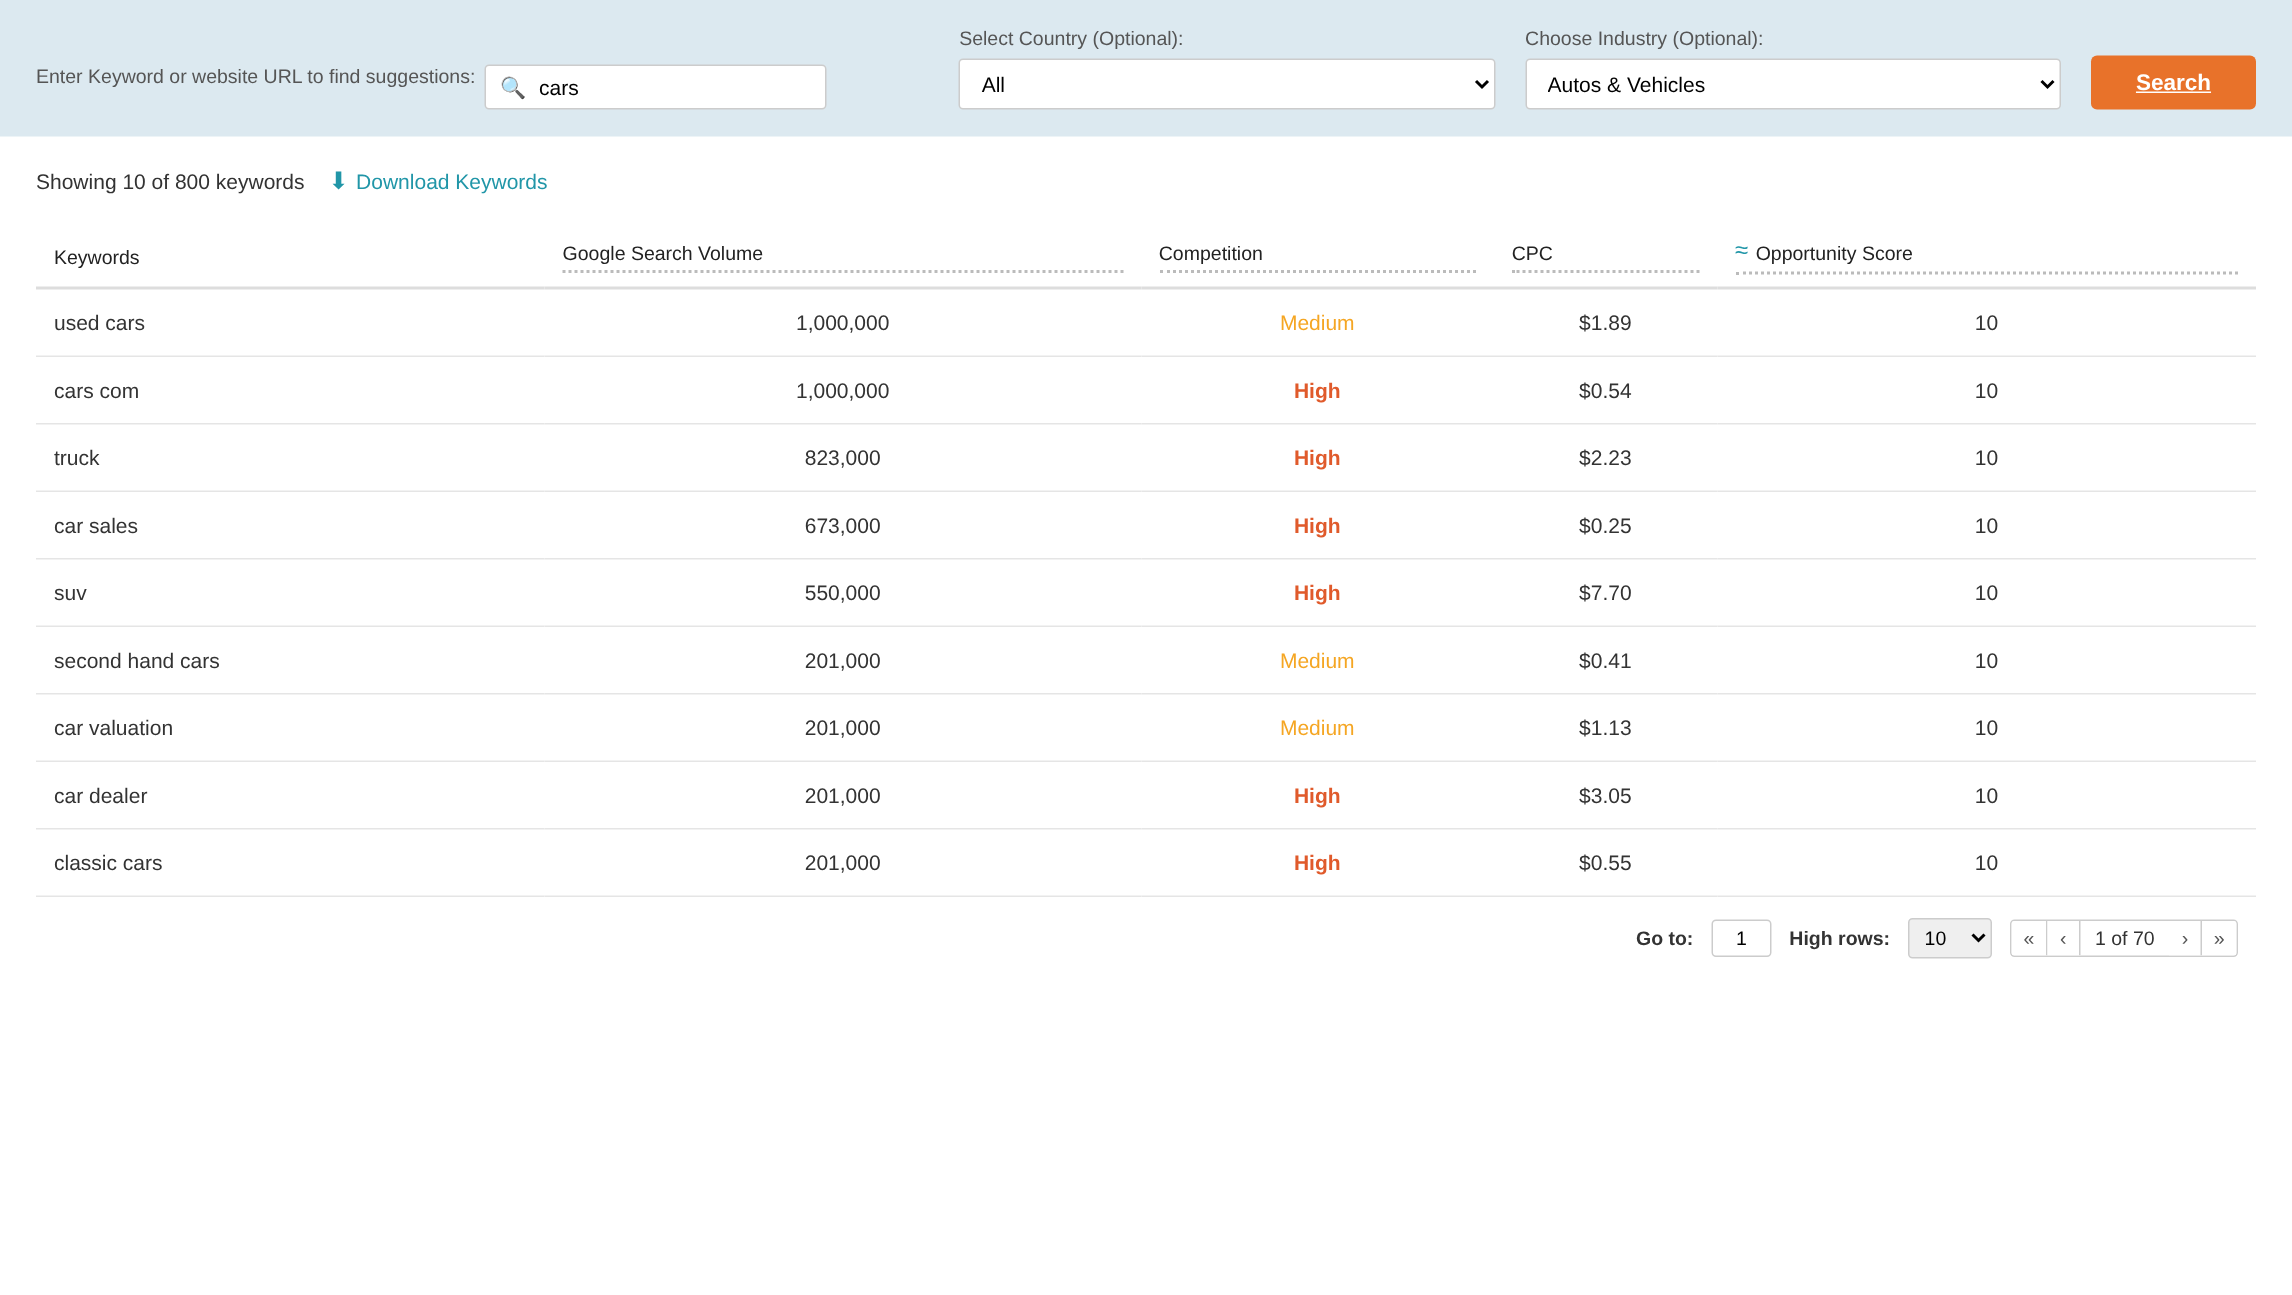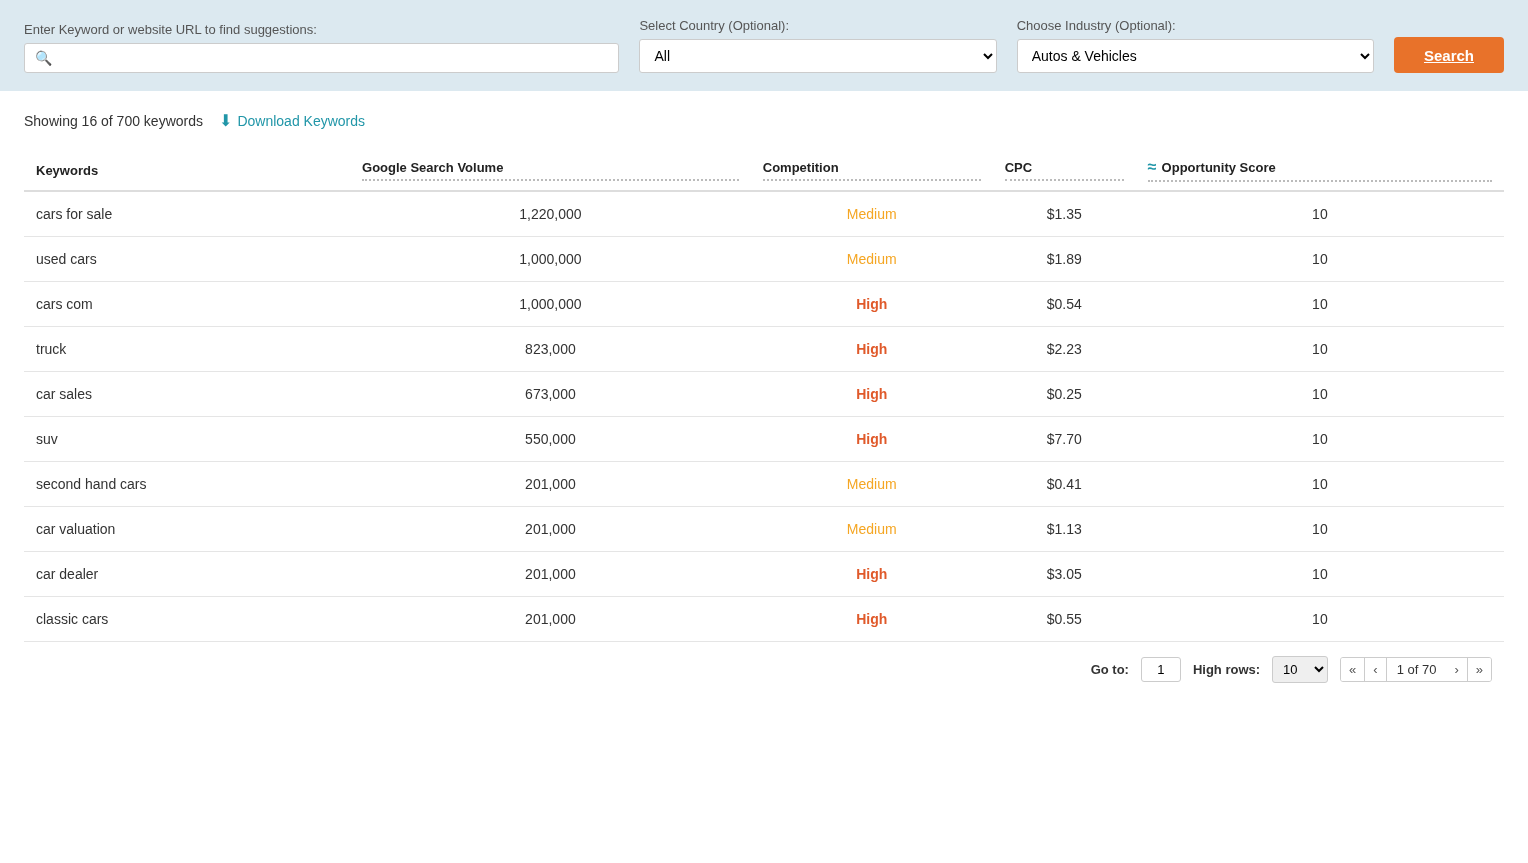--- a/index.html
+++ b/index.html
@@ -8,21 +8,20 @@
     
     .search-bar {
       background: #dce9f0;
       padding: 18px 24px 18px 24px;
       display: flex;
       align-items: flex-end;
       gap: 20px;
     }
     .search-group {
       display: flex;
-      flex-direction: column;
       gap: 6px;
       flex: 2;
     }
     .search-group label {
       font-size: 13px;
       color: #555;
     }
     .search-input-wrapper {
       display: flex;
       align-items: center;
@@ -106,21 +105,21 @@
     table {
       width: 100%;
       border-collapse: collapse;
     }
     thead tr {
       border-bottom: 2px solid #ddd;
     }
     thead th {
       text-align: left;
       padding: 10px 12px 8px 12px;
-      font-weight: bold;
+      font-weight: normal;
       font-size: 13px;
       color: #222;
       white-space: nowrap;
     }
     thead th.center { text-align: left; }
     .col-divider {
       display: block;
       border-top: 2px dotted #bbb;
       margin-top: 4px;
     }
@@ -194,20 +193,21 @@
     }
   </style>
 </head>
 <body>
 
 <div class="search-bar">
   <div class="search-group">
     <label>Enter Keyword or website URL to find suggestions:</label>
     <div class="search-input-wrapper">
       <span class="search-icon-svg">🔍</span>
+      <input type="text" value="cars" style="">
     </div>
   </div>
 
   <div class="dropdown-group">
     <label>Select Country (Optional):</label>
     <select>
       <option>All</option>
       <option>United States</option>
       <option>United Kingdom</option>
       <option>Canada</option>
@@ -244,21 +244,21 @@
       <option>Travel</option>
     </select>
   </div>
 
   <button class="search-btn">Search</button>
 </div>
 
 <div class="content">
 
   <div class="summary-row">
-    <span class="summary-text">Showing 16 of 700 keywords</span>
+    <span class="summary-text">Showing 10 of 800 keywords</span>
     <a class="download-link" href="#">
       <span class="download-icon">⬇</span>
       <span>Download Keywords</span>
     </a>
   </div>
 
   <table>
     <thead>
       <tr>
         <th>
@@ -279,27 +279,20 @@
         <th class="center">
           <div class="opportunity-header">
             <span class="waves-icon">≈</span>
             <span>Opportunity Score</span>
           </div>
           <span class="col-divider"></span>
         </th>
       </tr>
     </thead>
     <tbody id="table-body">
-    <tr>
-      <td>cars for sale</td>
-      <td class="center">1,220,000</td>
-      <td class="center competition-medium">Medium</td>
-      <td class="center">$1.35</td>
-      <td class="center">10</td>
-    </tr>
         <tr>
       <td>used cars</td>
       <td class="center">1,000,000</td>
       <td class="center competition-medium">Medium</td>
       <td class="center">$1.89</td>
       <td class="center">10</td>
     </tr>
         <tr>
       <td>cars com</td>
       <td class="center">1,000,000</td>

